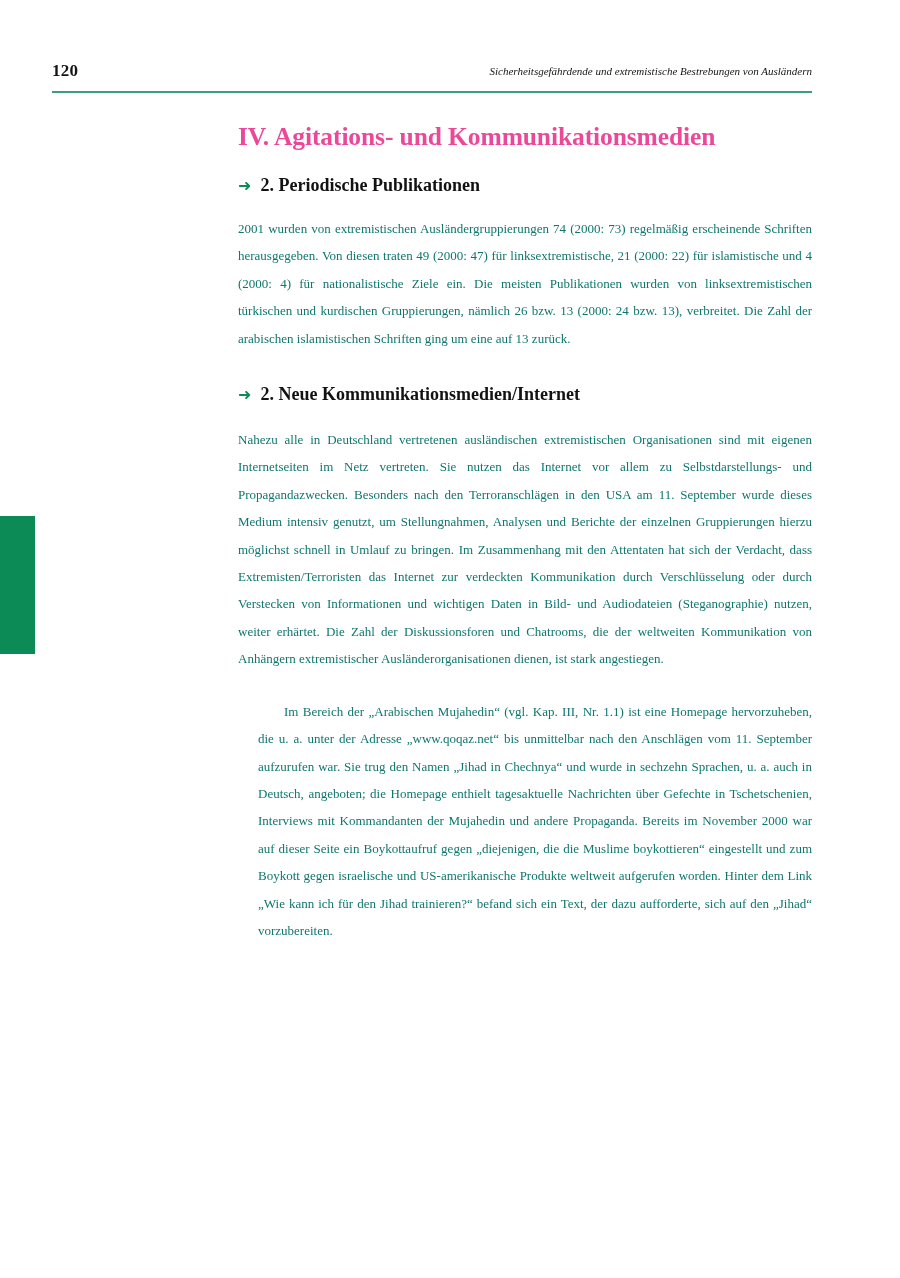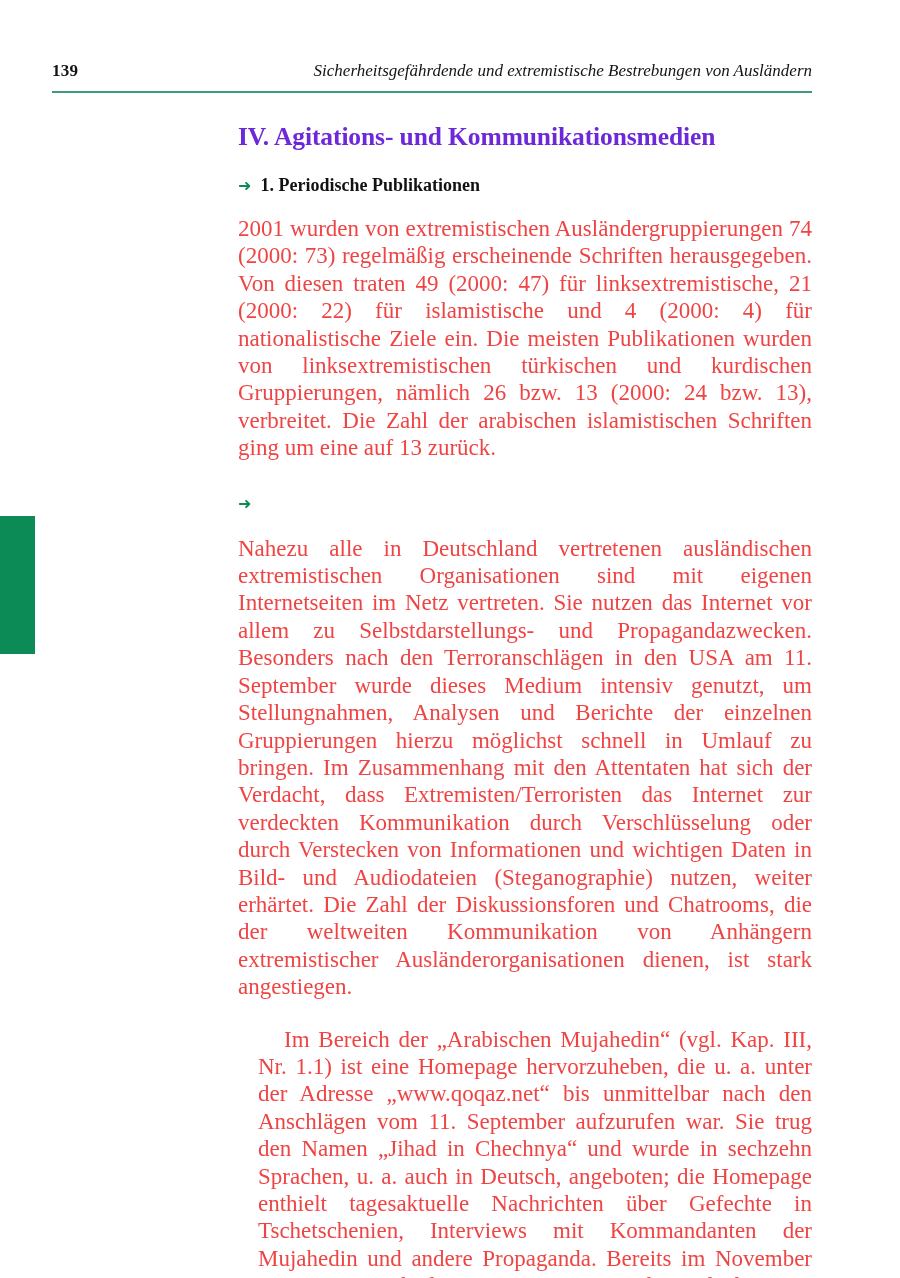--- a/index.html
+++ b/index.html
@@ -38,21 +38,21 @@
     font-weight: bold;
     letter-spacing: 0.2px;
     color: #141414;
     line-height: 26px;
   }
   .running-head {
     position: absolute;
     right: 0;
     top: 0;
     font-style: italic;
-    font-size: 17px;
+    font-size: 11px;
     color: #141414;
     line-height: 26px;
     white-space: nowrap;
   }
   .header-rule {
     position: absolute;
     left: 52px;
     width: 760px;
     top: 91px;
     height: 1.6px;
@@ -77,21 +77,21 @@
     width: 574px;
   }
 
   h1.chapter-title {
     margin: 0;
     padding: 0;
     font-size: 25.5px;
     font-weight: bold;
     line-height: 34px;
     letter-spacing: -0.1px;
-    color: #6d28d9;
+    color: #ec4899;
   }
 
   h2.section-title {
     margin: 0;
     padding: 0;
     font-size: 18px;
     font-weight: bold;
     line-height: 26px;
     color: #121212;
     display: flex;
@@ -101,71 +101,72 @@
   h2.section-title .arrow {
     color: #0d8b56;
     font-size: 16px;
     font-weight: normal;
     line-height: 26px;
   }
 
   p.body-text {
     margin: 0;
     padding: 0;
-    font-size: 23px;
+    font-size: 13px;
     line-height: 27.4px;
     text-align: justify;
     text-justify: inter-word;
-    color: #ef4444;
+    color: #0f766e;
     hyphens: manual;
   }
   p.body-text.indent {
     text-indent: 26px;
     margin-left: 20px;
   }
 
   
   .sp-title-to-sec  { height: 18px; }
   .sp-sec-to-para   { height: 16px; }
   .sp-para-to-sec   { height: 29px; }
   .sp-sec2-to-para  { height: 18px; }
   .sp-para-to-para  { height: 25px; }
 </style>
 </head>
 <body>
 
 <div class="page">
 
   <div class="page-header">
-    <div class="folio">139</div>
+    <div class="folio">120</div>
     <div class="running-head">Sicherheitsgefährdende und extremistische Bestrebungen von Ausländern</div>
   </div>
   <div class="header-rule"></div>
 
   <div class="edge-tab"></div>
 
   <div class="column">
 
     <h1 class="chapter-title">IV. Agitations- und Kommunikationsmedien</h1>
 
     <div class="sp-title-to-sec"></div>
 
     <h2 class="section-title">
       <span class="arrow">➜</span>
-      <span>1. Periodische Publikationen</span>
+      <span>2. Periodische Publikationen</span>
     </h2>
 
     <div class="sp-sec-to-para"></div>
 
     <p class="body-text">2001 wurden von extremistischen Ausländergruppierungen 74 (2000: 73) regelmäßig erscheinende Schriften herausgegeben. Von diesen traten 49 (2000: 47) für linksextremistische, 21 (2000: 22) für islamistische und 4 (2000: 4) für nationalistische Ziele ein. Die meisten Publikationen wurden von linksextremistischen türkischen und kurdischen Gruppierungen, nämlich 26 bzw. 13 (2000: 24 bzw. 13), verbreitet. Die Zahl der arabischen islamistischen Schriften ging um eine auf 13 zurück.</p>
 
     <div class="sp-para-to-sec"></div>
 
     <h2 class="section-title">
       <span class="arrow">➜</span>
+      <span>2. Neue Kommunikationsmedien/Internet</span>
     </h2>
 
     <div class="sp-sec2-to-para"></div>
 
     <p class="body-text">Nahezu alle in Deutschland vertretenen ausländischen extremistischen Organisationen sind mit eigenen Internetseiten im Netz vertreten. Sie nutzen das Internet vor allem zu Selbstdarstellungs- und Propagandazwecken. Besonders nach den Terroranschlägen in den USA am 11. September wurde dieses Medium intensiv genutzt, um Stellungnahmen, Analysen und Berichte der einzelnen Gruppierungen hierzu möglichst schnell in Umlauf zu bringen. Im Zusammenhang mit den Attentaten hat sich der Verdacht, dass Extremisten/Terroristen das Internet zur verdeckten Kommunikation durch Verschlüsselung oder durch Verstecken von Informationen und wichtigen Daten in Bild- und Audiodateien (Steganographie) nutzen, weiter erhärtet. Die Zahl der Diskussionsforen und Chatrooms, die der weltweiten Kommunikation von Anhängern extremistischer Ausländerorganisationen dienen, ist stark angestiegen.</p>
 
     <div class="sp-para-to-para"></div>
 
     <p class="body-text indent">Im Bereich der „Arabischen Mujahedin“ (vgl. Kap. III, Nr. 1.1) ist eine Homepage hervorzuheben, die u. a. unter der Adresse „www.qoqaz.net“ bis unmittelbar nach den Anschlägen vom 11. September aufzurufen war. Sie trug den Namen „Jihad in Chechnya“ und wurde in sechzehn Sprachen, u. a. auch in Deutsch, angeboten; die Homepage enthielt tagesaktuelle Nachrichten über Gefechte in Tschetschenien, Interviews mit Kommandanten der Mujahedin und andere Propaganda. Bereits im November 2000 war auf dieser Seite ein Boykottaufruf gegen „diejenigen, die die Muslime boykottieren“ eingestellt und zum Boykott gegen israelische und US-amerikanische Produkte weltweit aufgerufen worden. Hinter dem Link „Wie kann ich für den Jihad trainieren?“ befand sich ein Text, der dazu aufforderte, sich auf den „Jihad“ vorzubereiten.</p>
 

